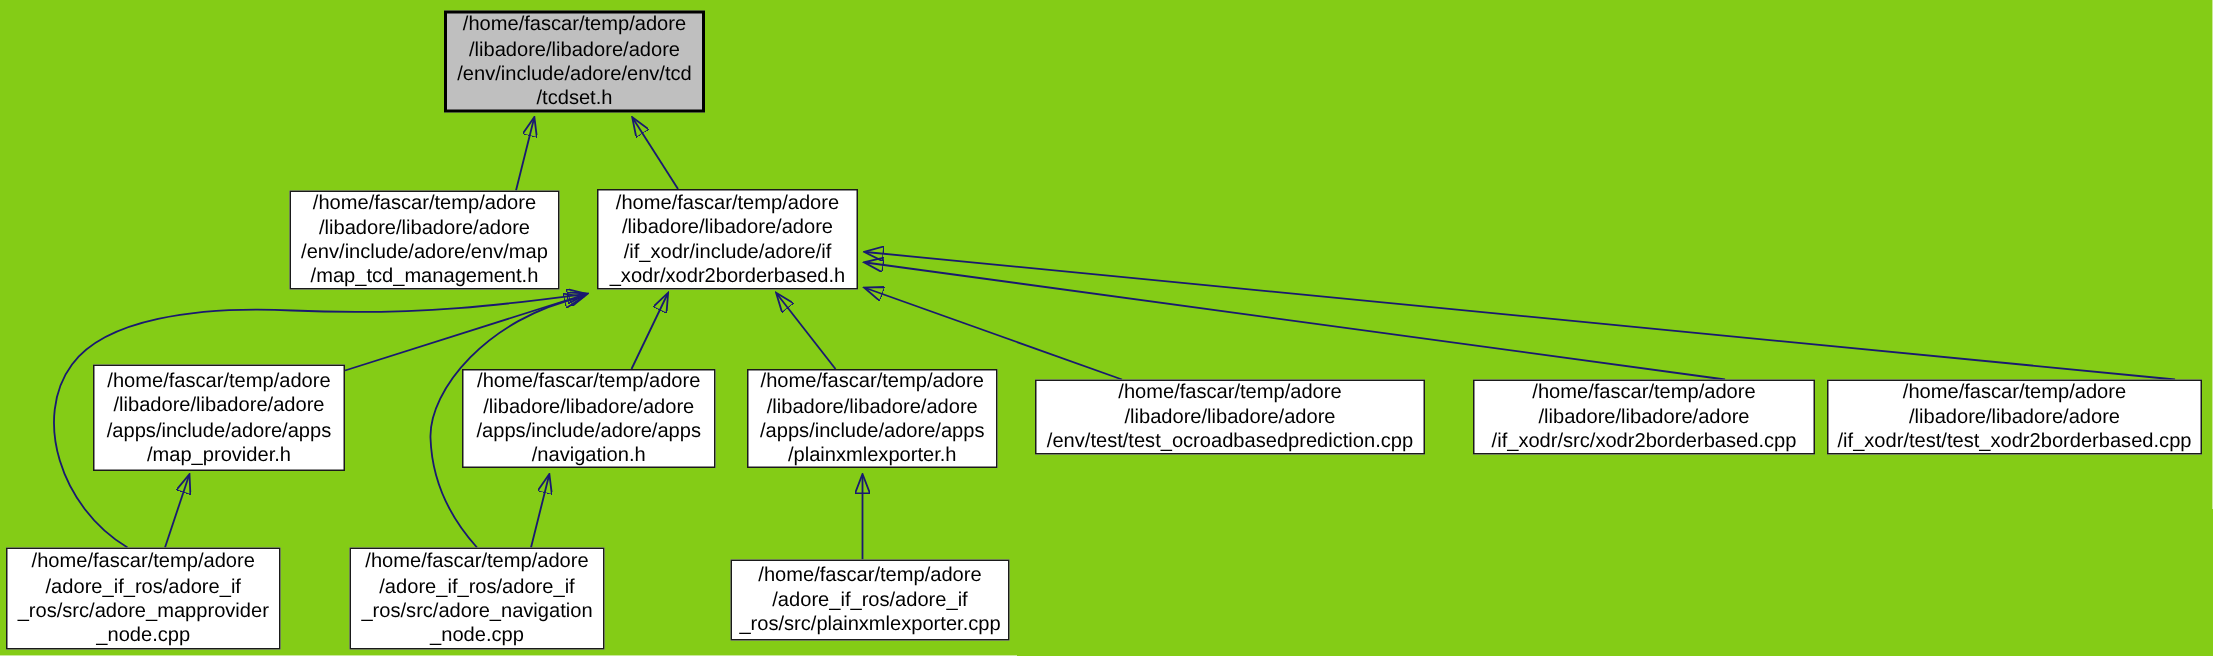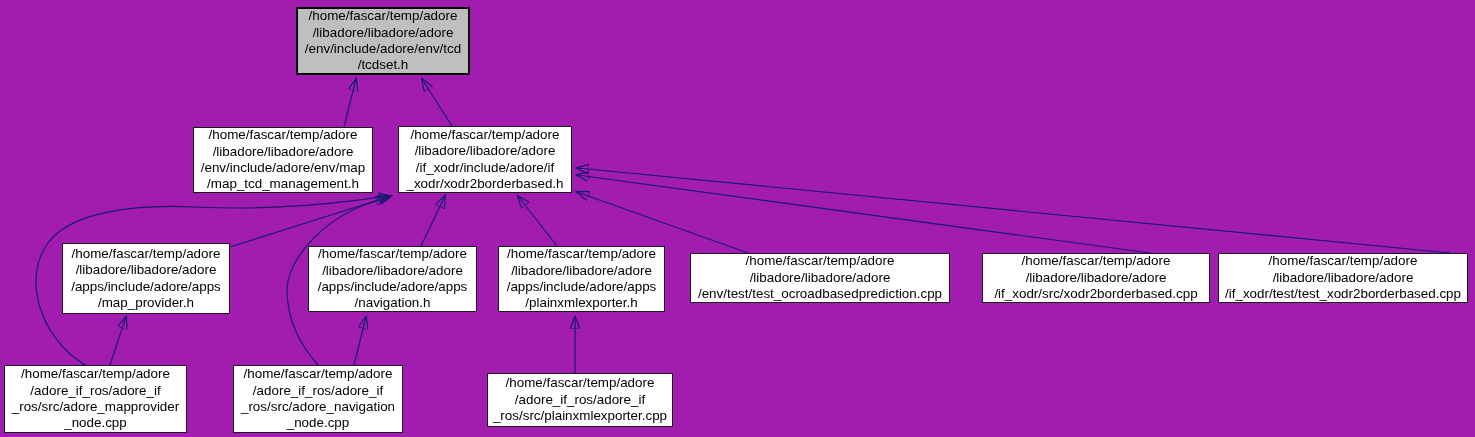--- a/index.html
+++ b/index.html
@@ -5,21 +5,21 @@
   html, body {
     margin: 0;
     padding: 0;
     background: #ffffff;
     font-family: "Liberation Sans", "DejaVu Sans", sans-serif;
   }
   .canvas {
     position: relative;
     width: 1475px;
     height: 437px;
-    background: #a21caf;
+    background: #84cc16;
     overflow: hidden;
   }
   .edges-layer {
     position: absolute;
     left: 0; top: 0;
     width: 1475px;
     height: 437px;
     z-index: 1;
   }
   .edges-layer path {

